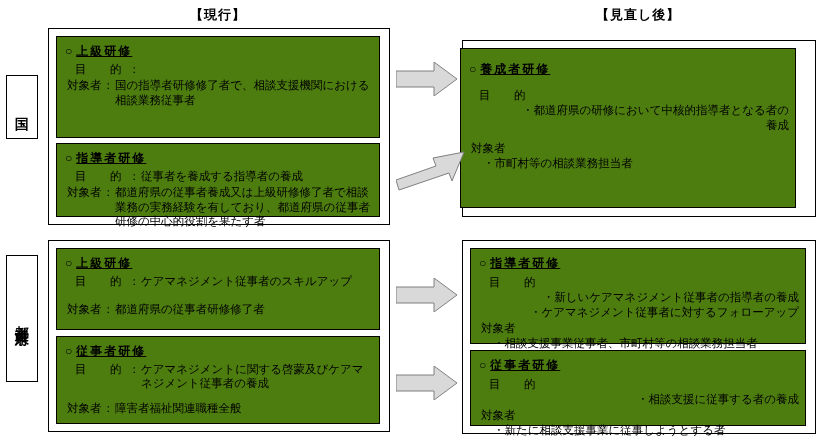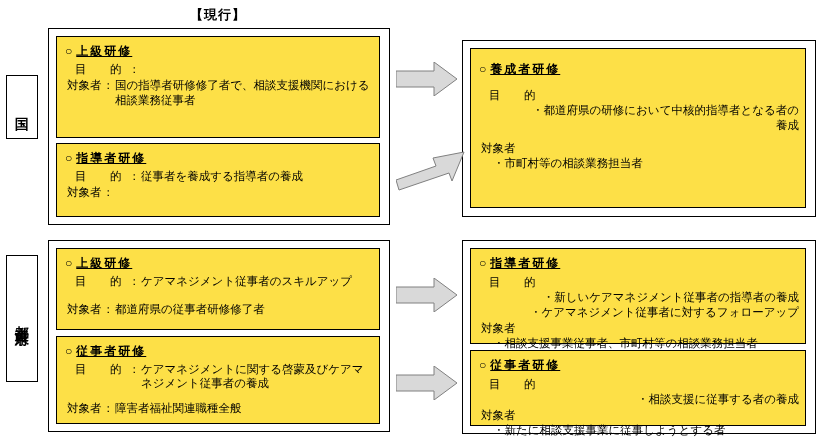--- a/index.html
+++ b/index.html
@@ -55,28 +55,28 @@
   }
   #frame-current-top { left: 48px; top: 28px; width: 340px; height: 195px; }
   #frame-revised-top { left: 462px; top: 40px; width: 352px; height: 175px; }
   #frame-current-bottom { left: 48px; top: 240px; width: 340px; height: 190px; }
   #frame-revised-bottom { left: 462px; top: 240px; width: 352px; height: 192px; }
 
   
   .box {
     position: absolute;
     border: 1px solid #000;
-    background: #fde047;
+    background: #4d7c0f;
     box-sizing: border-box;
   }
   #box-c1 { left: 56px; top: 36px; width: 324px; height: 102px; }
   #box-c2 { left: 56px; top: 143px; width: 324px; height: 74px; }
   #box-c3 { left: 56px; top: 248px; width: 324px; height: 82px; }
   #box-c4 { left: 56px; top: 336px; width: 324px; height: 88px; }
-  #box-r1 { left: 470px; top: 48px; width: 336px; height: 160px; }
+  #box-r1 { left: 460px; top: 48px; width: 336px; height: 160px; }
   #box-r2 { left: 470px; top: 248px; width: 336px; height: 96px; }
   #box-r3 { left: 470px; top: 350px; width: 336px; height: 76px; }
 
   .box-inner {
     position: absolute;
     left: 8px;
     top: 6px;
     right: 6px;
   }
   .b-title {
@@ -116,20 +116,21 @@
 
   
   .arrow { position: absolute; }
 </style>
 </head>
 <body>
 
 <div id="stage">
 
   <div class="hdr" id="hdr-current">【現行】</div>
+  <div class="hdr" id="hdr-revised">【見直し後】</div>
 
   <div class="vlabel" id="vlabel-kuni">国</div>
   <div class="vlabel" id="vlabel-todofuken">都道府県</div>
 
   <div class="group-frame" id="frame-current-top"></div>
   <div class="group-frame" id="frame-revised-top"></div>
   <div class="group-frame" id="frame-current-bottom"></div>
   <div class="group-frame" id="frame-revised-bottom"></div>
 
   <div class="box" id="box-c1">
@@ -155,20 +156,21 @@
         <span class="circ">○</span><span class="u">指導者研修</span>
       </div>
       <div class="row">
         <span class="lbl lbl-moku">目　的</span>
         <span class="sep">：</span>
         <span class="val">従事者を養成する指導者の養成</span>
       </div>
       <div class="row">
         <span class="lbl lbl-tai">対象者</span>
         <span class="sep">：</span>
+        <span class="val">都道府県の従事者養成又は上級研修修了者で相談業務の実務経験を有しており、都道府県の従事者研修の中心的役割を果たす者</span>
       </div>
     </div>
   </div>
 
   <div class="box" id="box-c3">
     <div class="box-inner">
       <div class="b-title">
         <span class="circ">○</span><span class="u">上級研修</span>
       </div>
       <div class="row">

